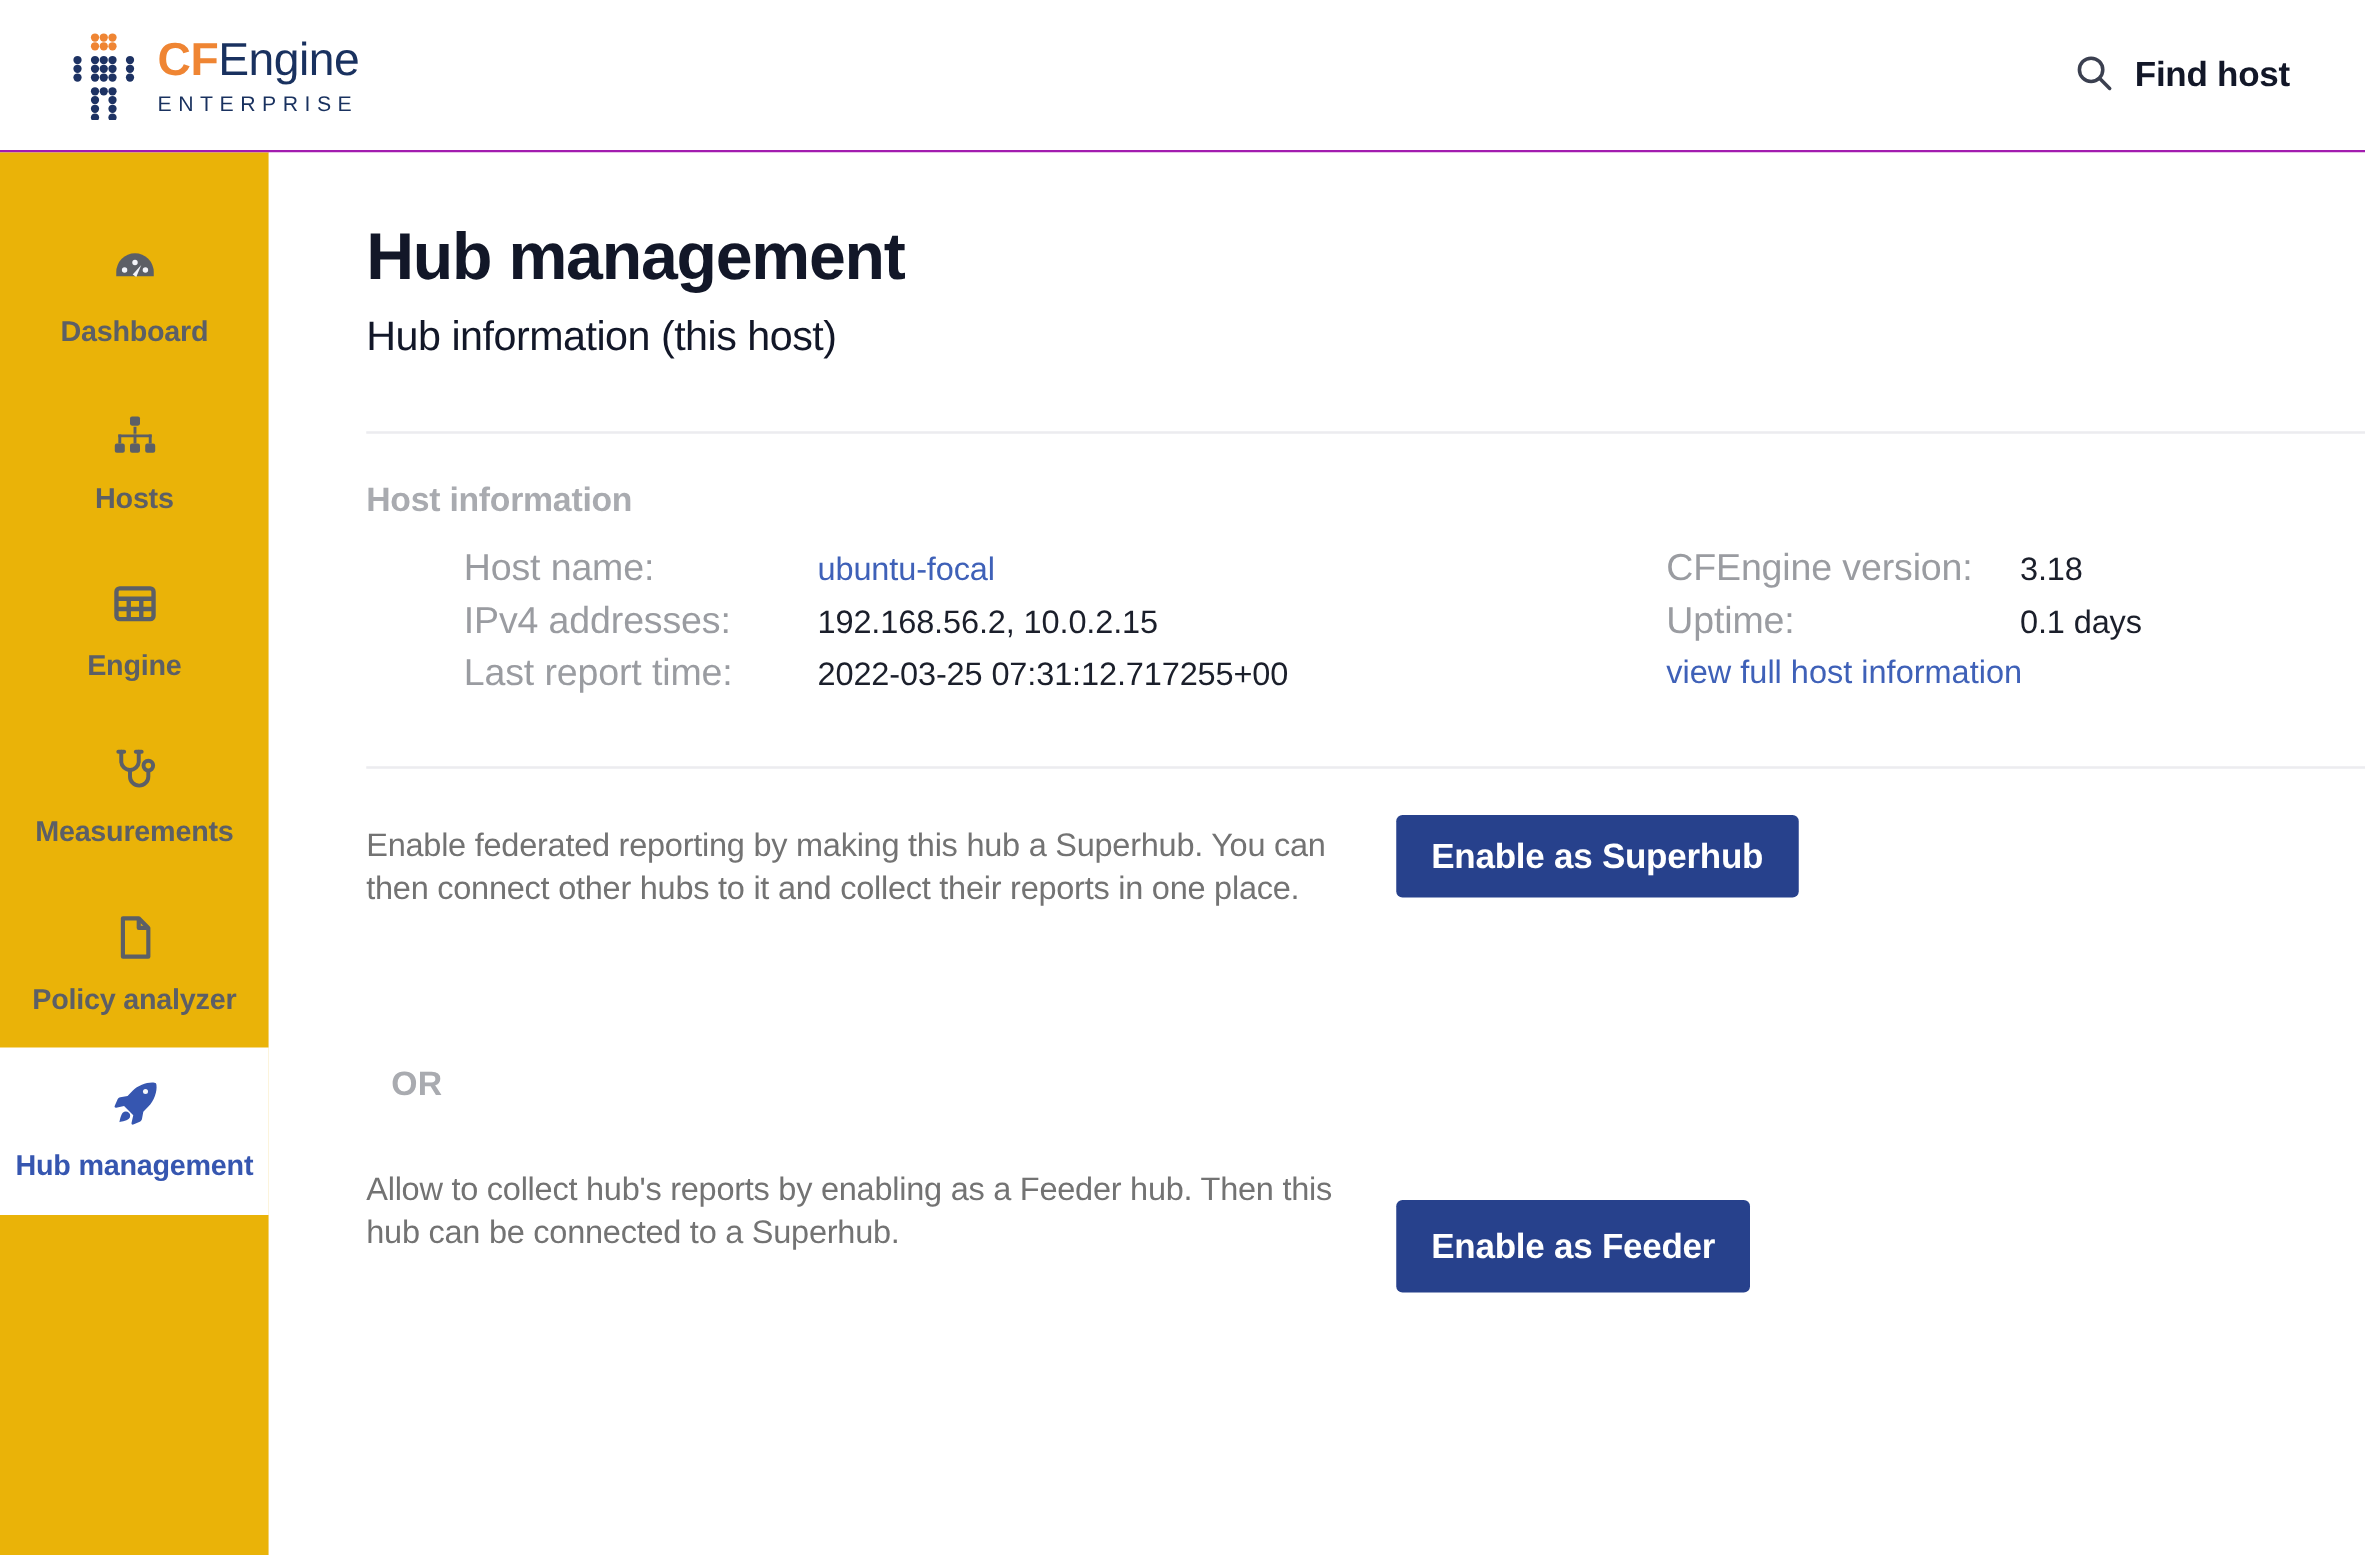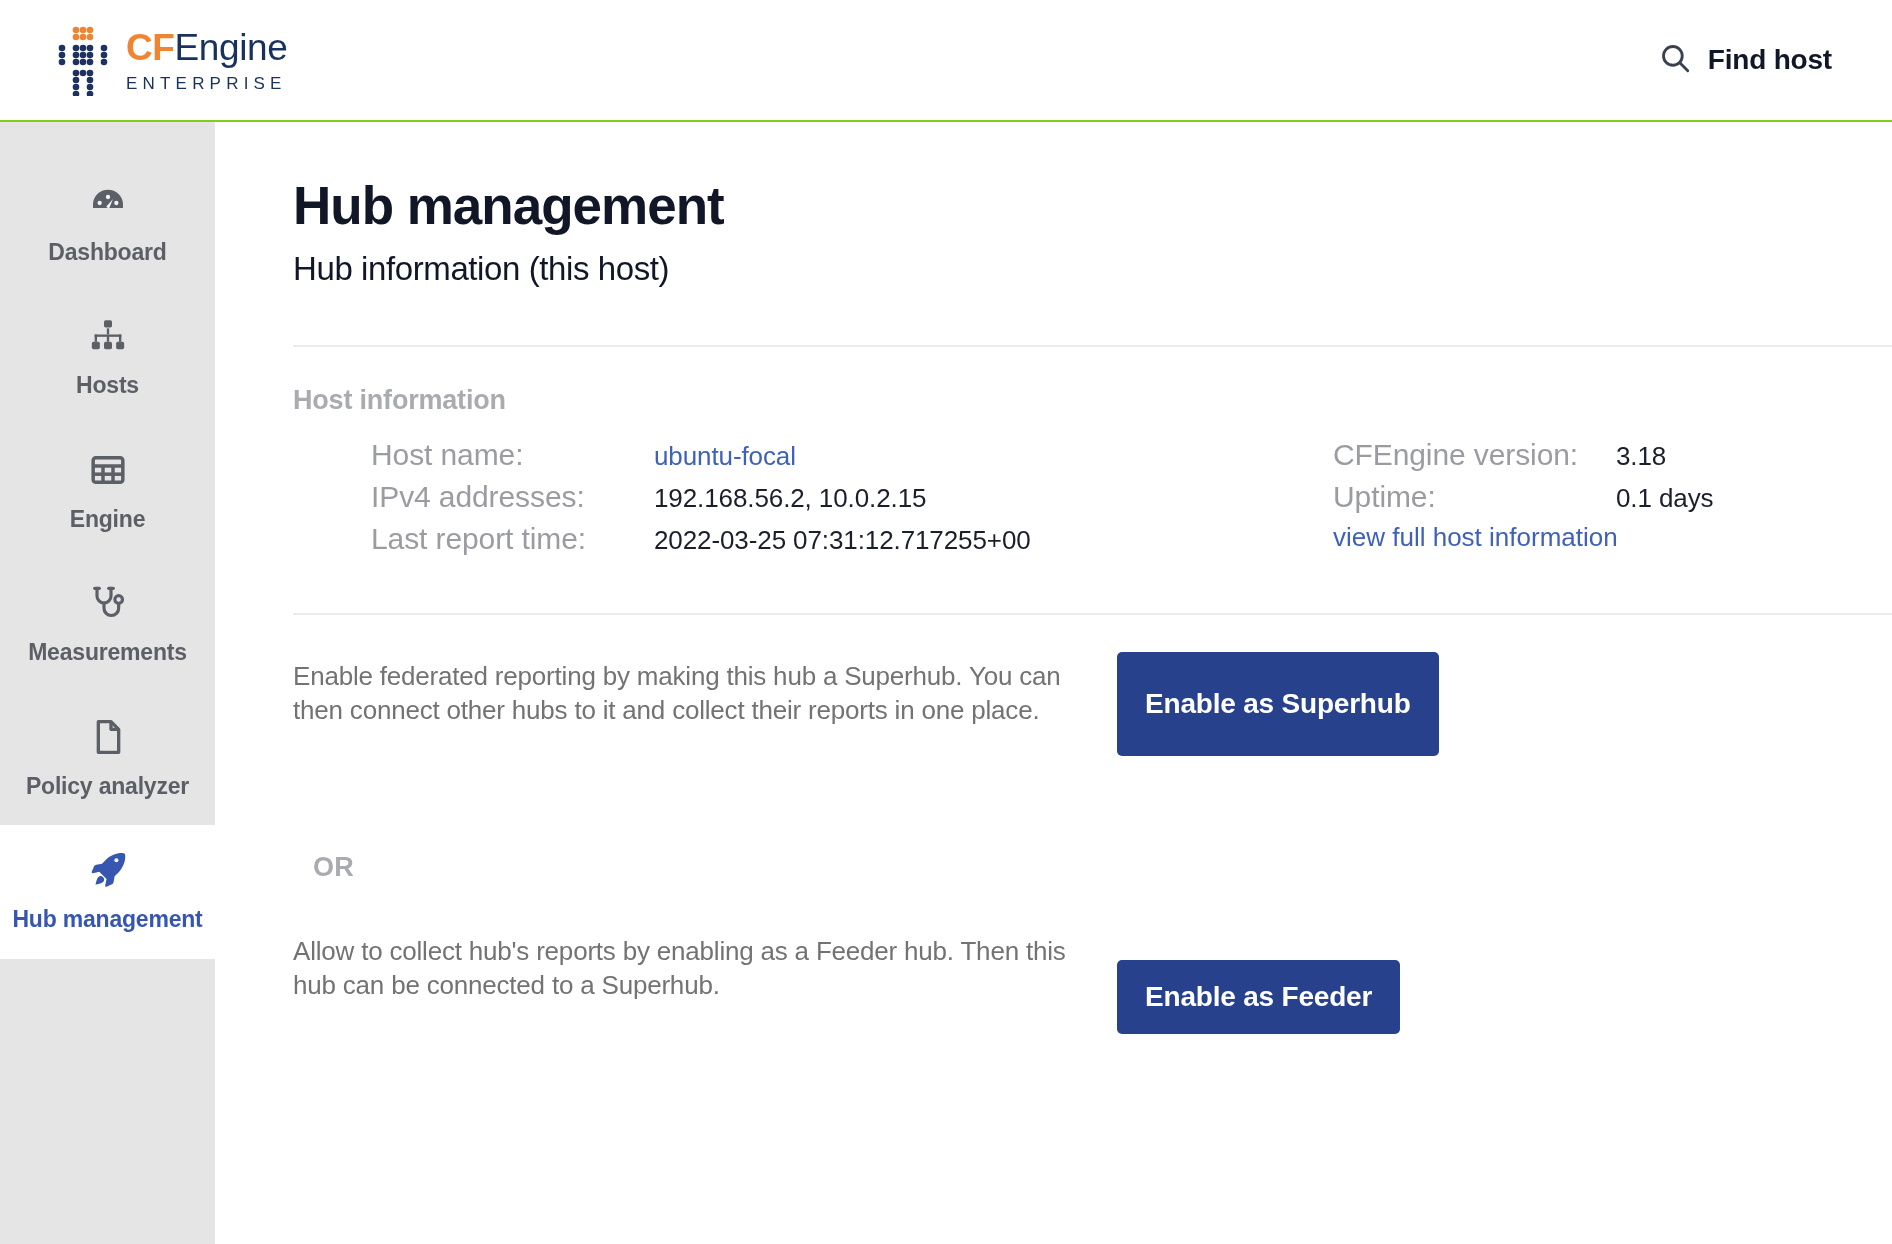--- a/index.html
+++ b/index.html
@@ -12,21 +12,21 @@
     overflow: hidden;
   }
 
   
   .topbar {
     position: absolute;
     top: 0; left: 0;
     width: 1892px;
     height: 122px;
     background: #ffffff;
-    border-bottom: 2px solid #84cc16;
+    border-bottom: 2px solid #a21caf;
     display: flex;
     align-items: center;
     justify-content: space-between;
   }
 
   .brand {
     display: flex;
     align-items: center;
     gap: 18px;
     margin-left: 56px;
@@ -64,22 +64,22 @@
     color: #121728;
     letter-spacing: -0.2px;
   }
 
   
   .sidebar {
     position: absolute;
     top: 122px; left: 0;
     width: 215px;
     height: 1122px;
-    background: #e5e5e5;
-    padding-top: 36px;
+    background: #eab308;
+    padding-top: 49px;
   }
   .nav-item {
     display: flex;
     flex-direction: column;
     align-items: center;
     justify-content: center;
     padding: 22px 8px 24px;
     cursor: pointer;
     text-align: center;
   }
@@ -197,21 +197,21 @@
     color: #ffffff;
     border: none;
     border-radius: 5px;
     font-family: "Liberation Sans", "DejaVu Sans", sans-serif;
     font-size: 28px;
     font-weight: 700;
     letter-spacing: -0.2px;
     cursor: pointer;
     white-space: nowrap;
   }
-  .btn-superhub { left: 824px; top: -8px; padding: 36px 28px; }
+  .btn-superhub { left: 824px; top: -8px; padding: 17px 28px; }
   .btn-feeder   { left: 824px; top: 25px; padding: 21px 28px; }
 
   .or-label {
     margin: 40px 0 0 98px;
     font-size: 27px;
     font-weight: 700;
     color: #a9abb0;
     letter-spacing: 0.2px;
   }
 

